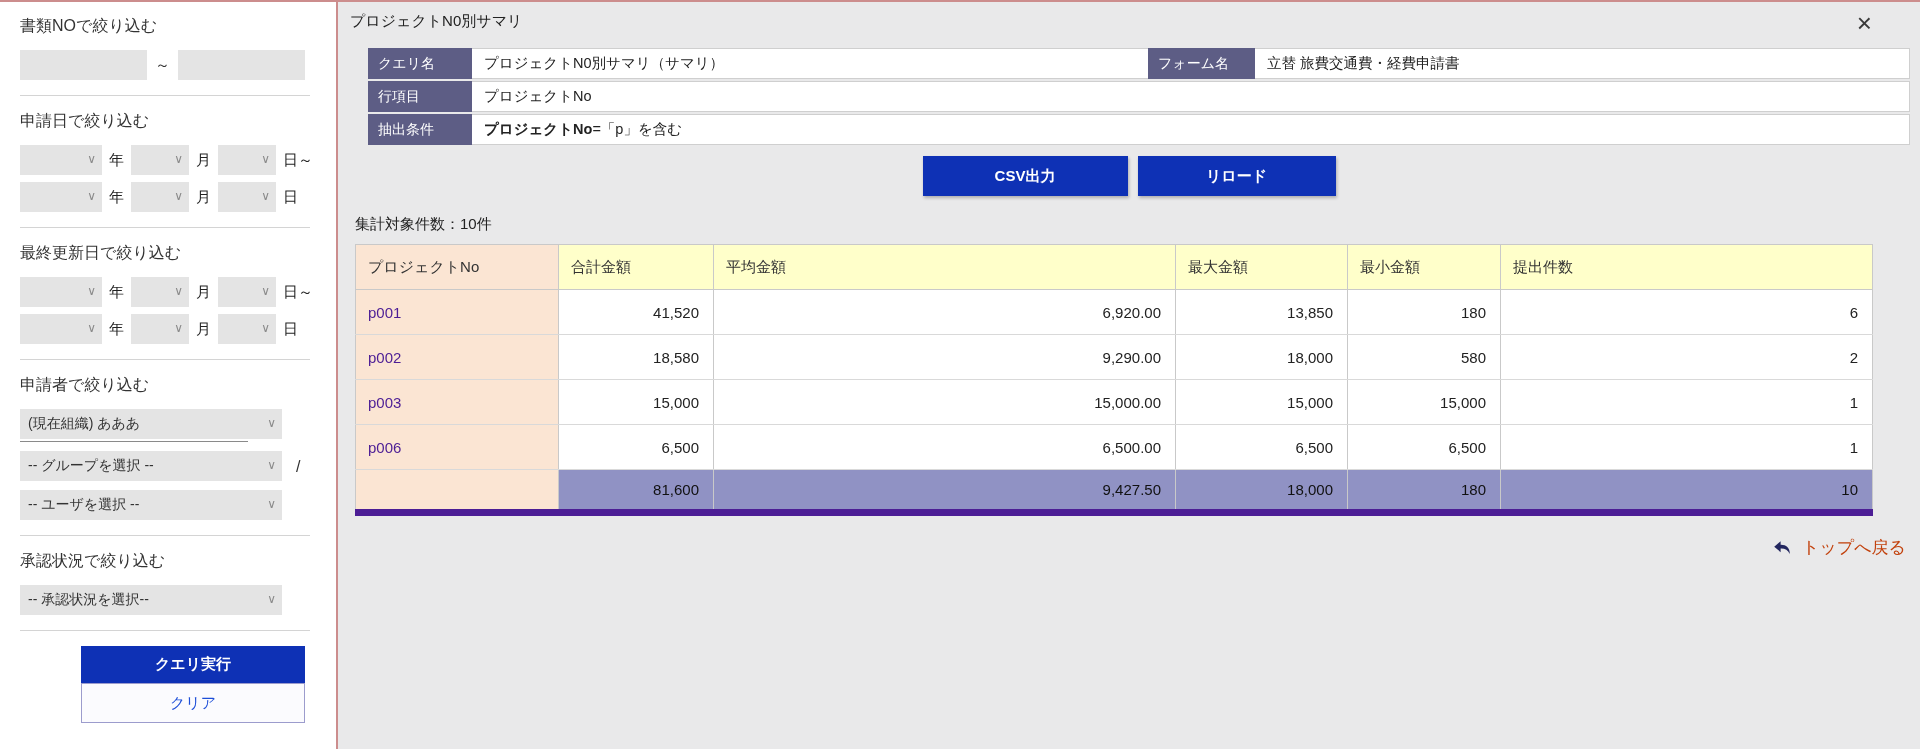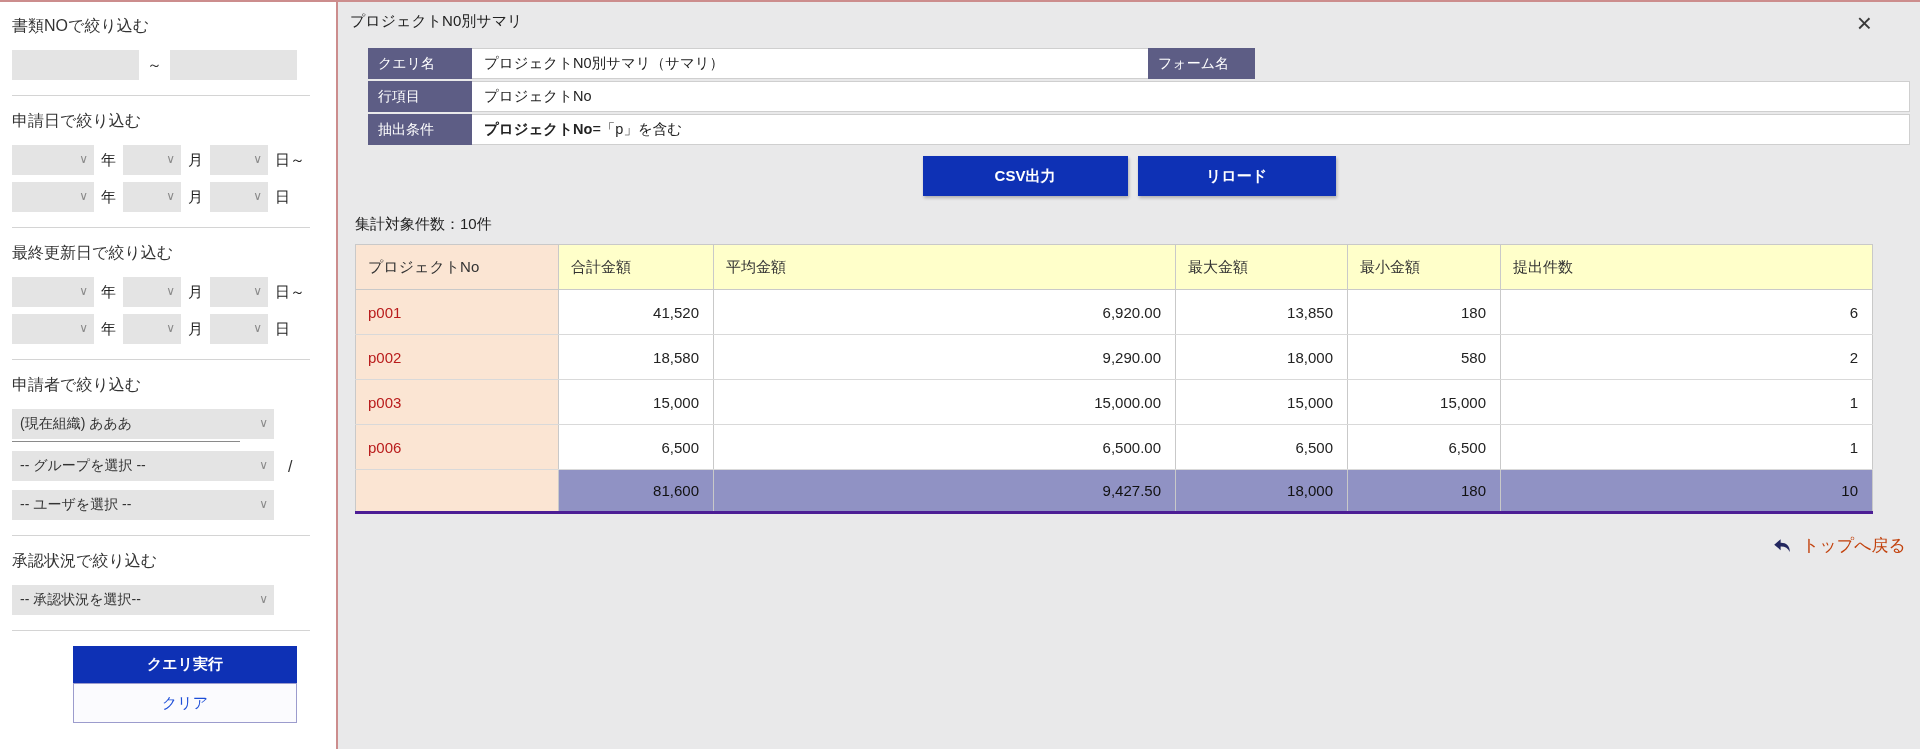--- a/index.html
+++ b/index.html
@@ -2,21 +2,21 @@
 <html><head>
 <meta charset="utf-8">
 <style>
   * { margin:0; padding:0; box-sizing:border-box; }
   html,body { width:1920px; height:749px; }
   body { font-family:"Liberation Sans", sans-serif; color:#333; background:#fff; }
 
   .page { width:1920px; height:749px; display:flex; border-top:2px solid #cc8d8d; overflow:hidden; }
 
   
-  .sidebar { width:336px; min-width:336px; background:#fff; padding:14px 0 0 12px; }
+  .sidebar { width:336px; min-width:336px; background:#fff; padding:14px 0 0 20px; }
   .sec-title { font-size:16px; color:#333; margin-bottom:13px; }
   .sb-hr { border:none; border-top:1px solid #d4d4d4; margin:15px 26px 15px 0; }
   .range-row { display:flex; align-items:center; gap:8px; }
   .txt { width:127px; height:30px; background:#e4e4e4; border:none; outline:none; font-size:14px; padding:0 6px; }
   .tilde { font-size:15px; color:#333; }
   .date-row { display:flex; align-items:center; gap:7px; margin-bottom:7px; }
   .sel { position:relative; height:30px; background:#e4e4e4; display:flex; align-items:center;
          padding:0 20px 0 8px; font-size:14px; color:#333; cursor:default; }
   .chev { position:absolute; right:6px; top:50%; transform:translateY(-54%); color:#8a8a8a; font-size:12px; }
   .sel-y { width:82px; } .sel-md { width:58px; }
@@ -60,23 +60,23 @@
   .results { margin:10px 0 0 17px; width:1517px; border-collapse:collapse; table-layout:fixed; }
   .results col.c1{width:203px;} .results col.c2{width:155px;} .results col.c3{width:462px;}
   .results col.c4{width:172px;} .results col.c5{width:153px;} .results col.c6{width:372px;}
   .results th, .results td { border-right:1px solid #c9c9c9; font-weight:normal; font-size:15px; }
   .results th { height:45px; text-align:left; padding-left:12px; background:#ffffca; color:#333;
                 border-top:1px solid #c9c9c9; border-bottom:1px solid #c9c9c9; }
   .results th.first { background:#fbe5d3; border-left:1px solid #c9c9c9; }
   .results td { height:45px; background:#fff; text-align:right; padding-right:14px; color:#222;
                 border-bottom:1px solid #d9d9d9; }
   .results td.first { background:#fbe5d3; text-align:left; padding-left:12px; border-left:1px solid #c9c9c9; }
-  .results tr.total td { background:#9092c4; color:#111; height:43px; border-bottom:3px solid #4c1d95; }
+  .results tr.total td { background:#9092c4; color:#111; height:43px; border-bottom:7px solid #4c1d95; }
   .results tr.total td.first { background:#fbe5d3; }
-  .plink { color:#b91c1c; text-decoration:none; cursor:pointer; }
+  .plink { color:#4c1d95; text-decoration:none; cursor:pointer; }
 
   .back-row { display:flex; justify-content:flex-end; align-items:center; gap:9px; margin:20px 14px 0 0; }
   .back-icon { width:22px; height:22px; }
   .back-link { color:#c2410c; font-size:17px; text-decoration:none; cursor:pointer; }
 </style>
 </head>
 <body>
 
 <div class="page">
 
@@ -194,20 +194,21 @@
     <div class="panel-titlebar">
       <span class="panel-title">プロジェクトN0別サマリ</span>
     </div>
     <span class="close-btn">×</span>
 
     <div class="meta">
       <div class="meta-row">
         <div class="meta-label">クエリ名</div>
         <div class="meta-value fixed1">プロジェクトN0別サマリ（サマリ）</div>
         <div class="meta-label second">フォーム名</div>
+        <div class="meta-value">立替 旅費交通費・経費申請書</div>
       </div>
       <div class="meta-row">
         <div class="meta-label">行項目</div>
         <div class="meta-value">プロジェクトNo</div>
       </div>
       <div class="meta-row">
         <div class="meta-label">抽出条件</div>
         <div class="meta-value">
             <span class="bold">プロジェクトNo</span>
             <span>=「p」を含む</span>

